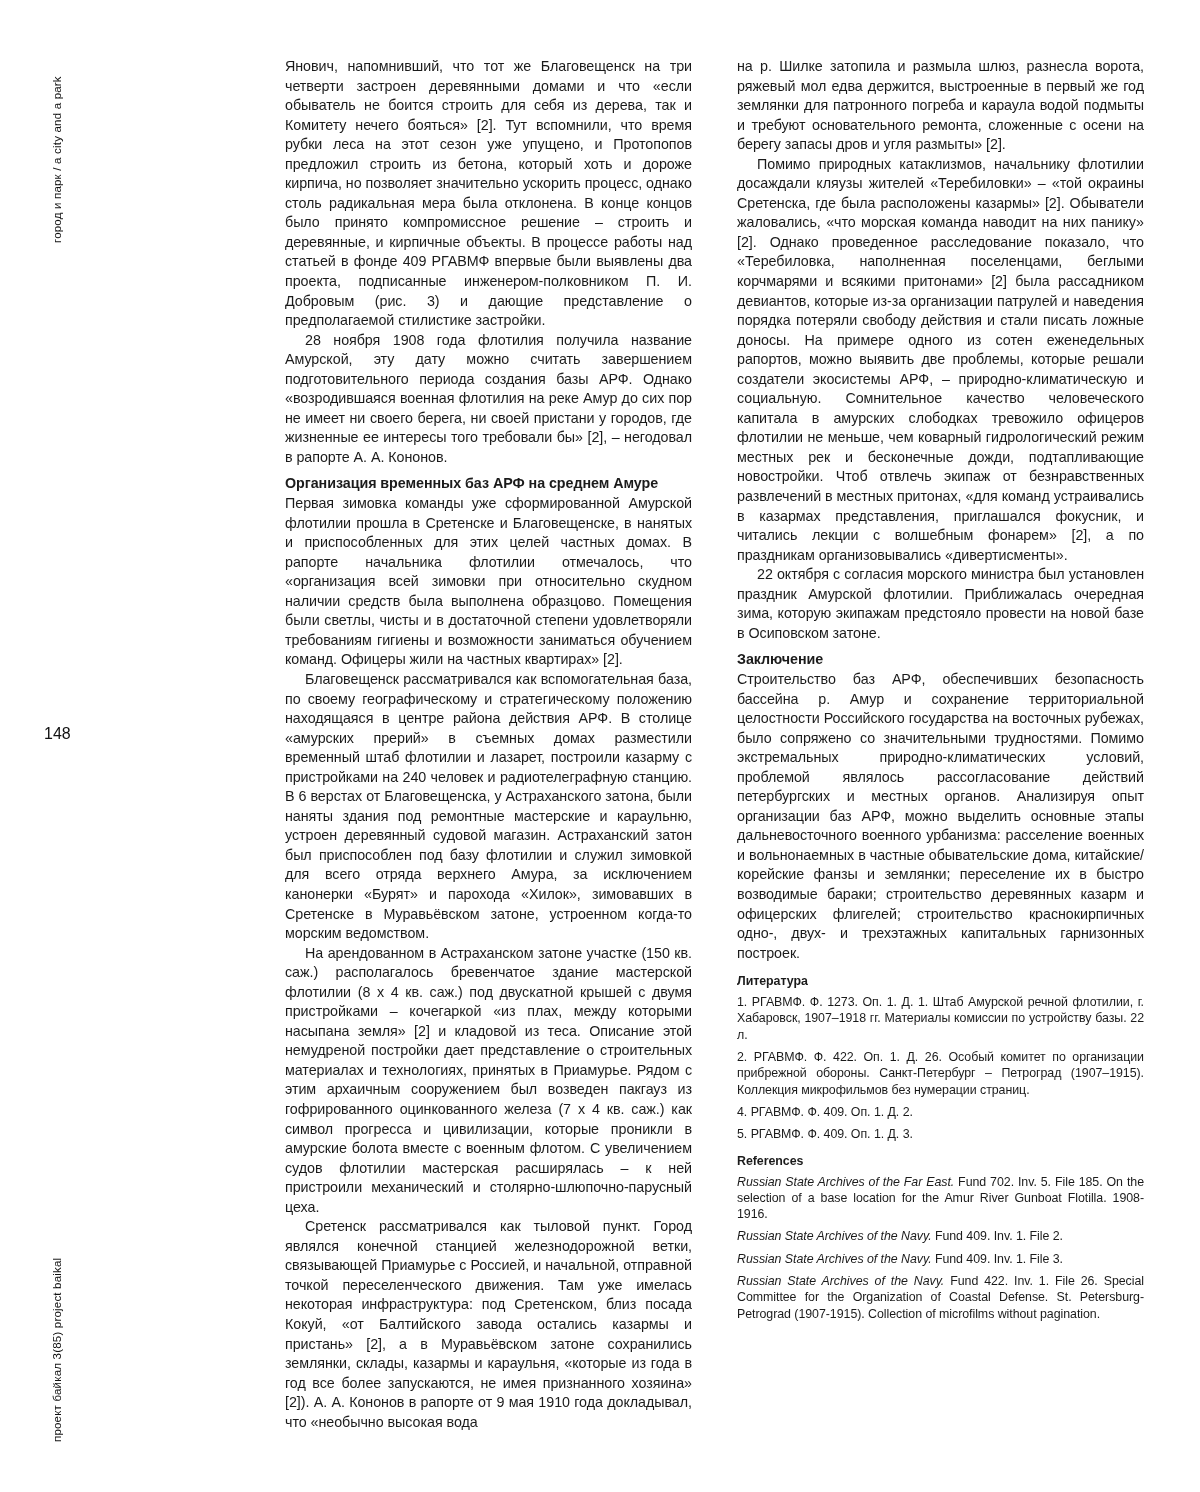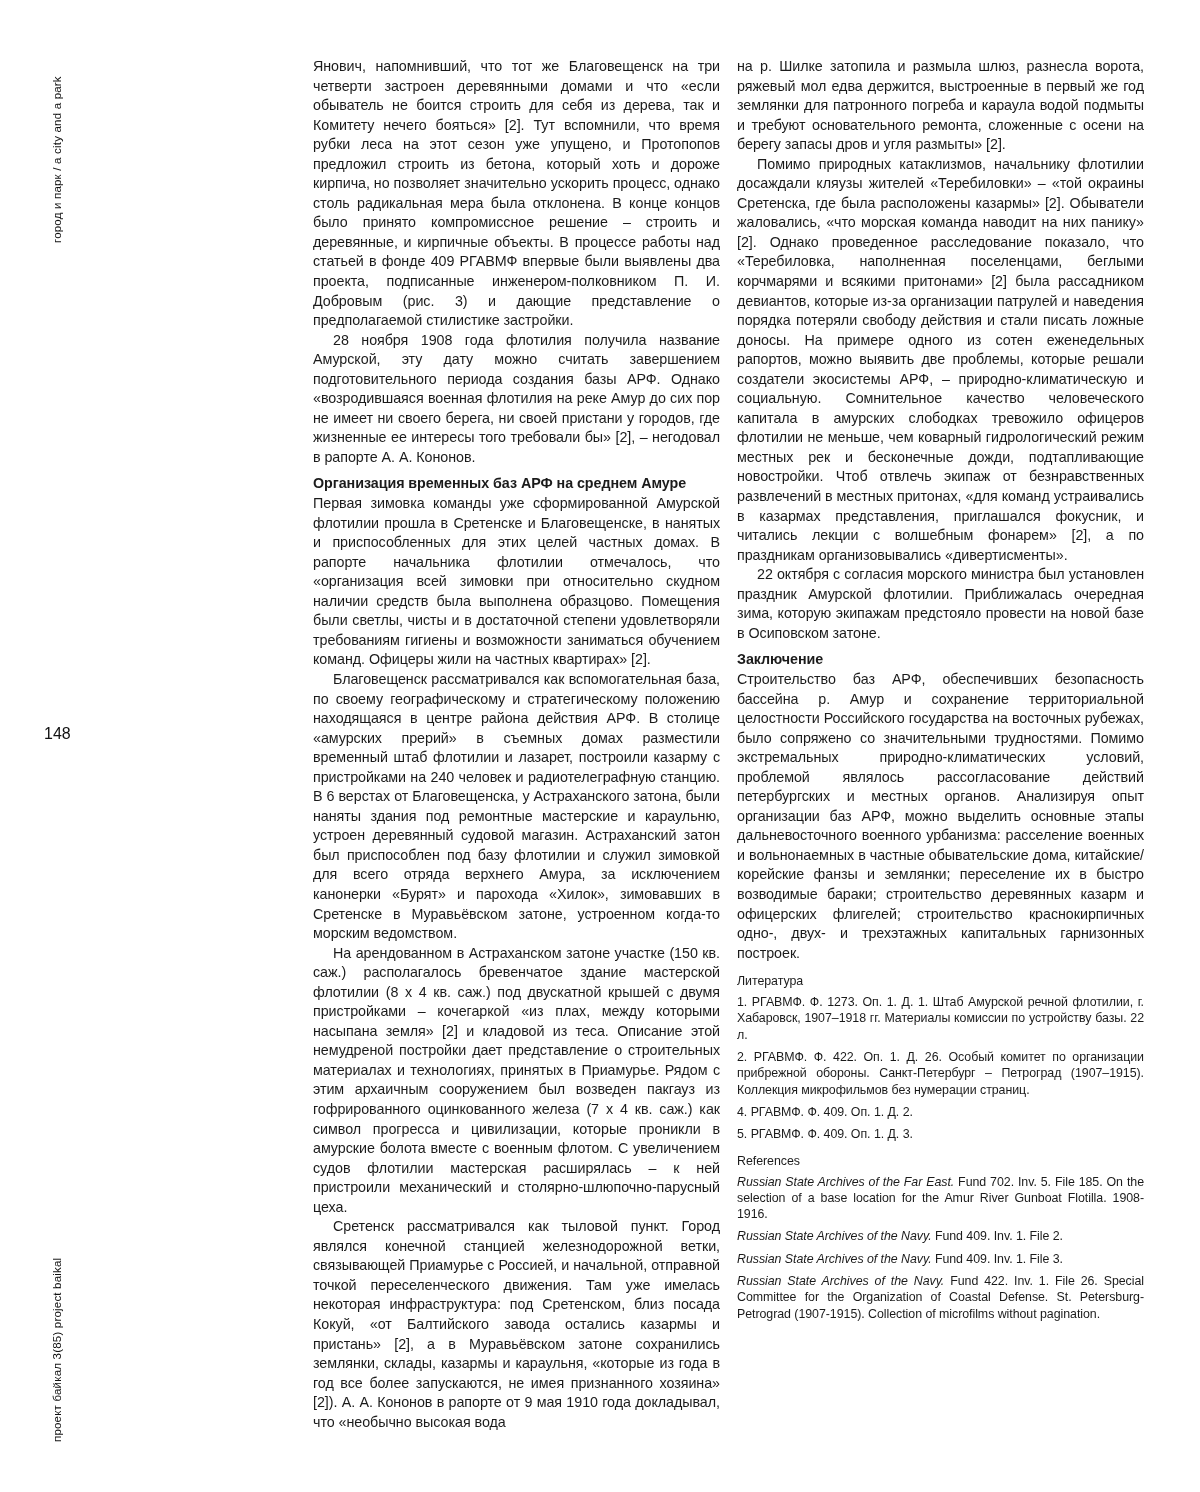--- a/index.html
+++ b/index.html
@@ -15,35 +15,35 @@
   }
   .col {
     position: absolute;
     top: 57px;
     width: 407px;
     text-align: justify;
     font-size: 14.3px;
     line-height: 19.55px;
     letter-spacing: -0.05px;
   }
-  .col-left  { left: 285px; margin-left: 28px; }
+  .col-left  { left: 285px; }
   .col-right { left: 721px; margin-left: 16px; }
   .col p { margin: 0; }
   p.indent { text-indent: 20px; }
   h3.heading {
     font-size: 14.3px;
     line-height: 19.55px;
     font-weight: 700;
     margin: 7px 0 0 0;
     text-align: left;
   }
   h4.ref-heading {
     font-size: 12.4px;
     line-height: 16px;
-    font-weight: 400;
+    font-weight: 700;
     margin: 10px 0 5px 0;
     text-align: left;
   }
   p.ref {
     font-size: 12.4px;
     line-height: 16.3px;
     margin: 0 0 6px 0;
     text-align: justify;
   }
   .ref em { font-style: italic; }

